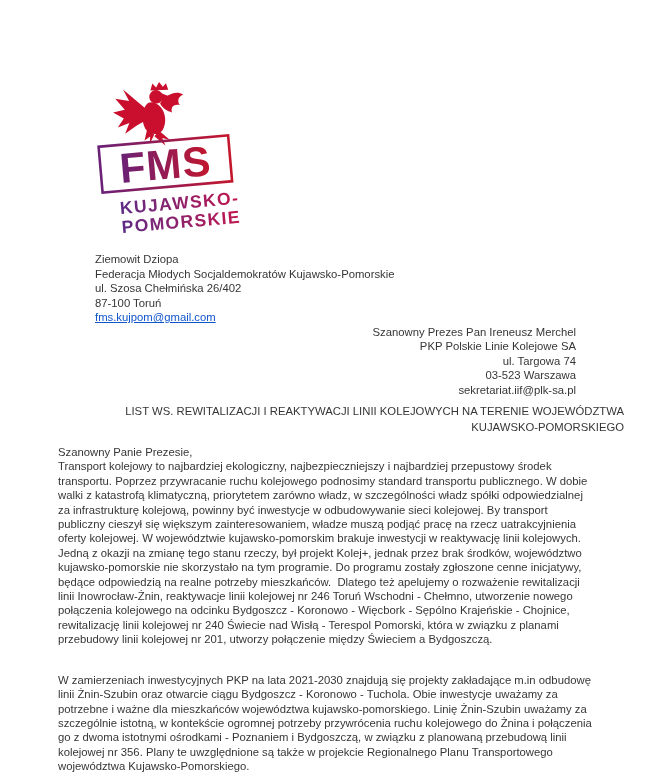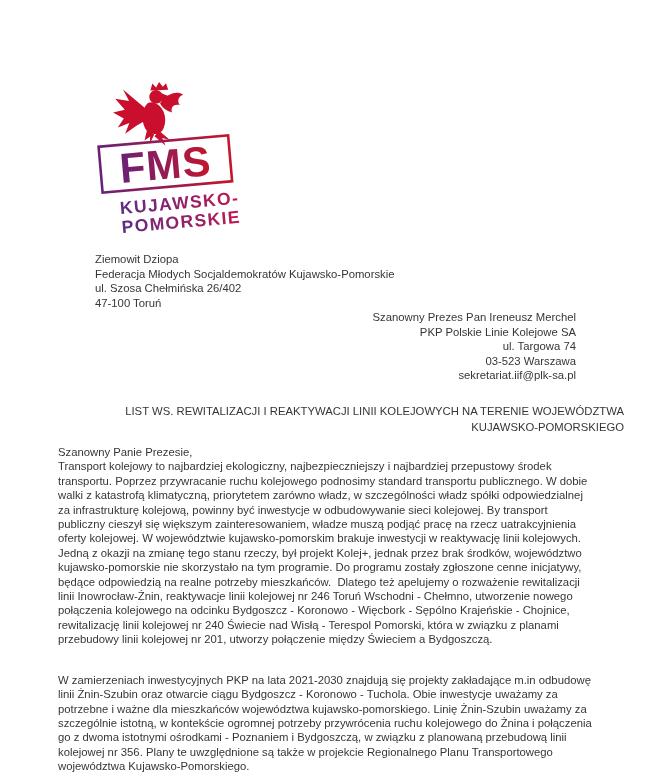--- a/index.html
+++ b/index.html
@@ -71,21 +71,24 @@
         <text x="24" y="149" font-size="17.5" font-weight="bold" letter-spacing="1.4" fill="url(#gradRegion)">POMORSKIE</text>
       </g>
     </svg>
   </div>
 
   <div class="addr">
     <div class="sender">
       <div class="line">Ziemowit Dziopa</div>
       <div class="line">Federacja Młodych Socjaldemokratów Kujawsko-Pomorskie</div>
       <div class="line">ul. Szosa Chełmińska 26/402</div>
-      <div class="line">47-100 Toruń</div>
+      <div class="line">87-100 Toruń</div>
+      <div class="line">
+        <a class="email-link">fms.kujpom@gmail.com</a>
+      </div>
     </div>
     <div class="recipient">
       <div class="line">Szanowny Prezes Pan Ireneusz Merchel</div>
       <div class="line">PKP Polskie Linie Kolejowe SA</div>
       <div class="line">ul. Targowa 74</div>
       <div class="line">03-523 Warszawa</div>
       <div class="line">sekretariat.iif@plk-sa.pl</div>
     </div>
   </div>
 

